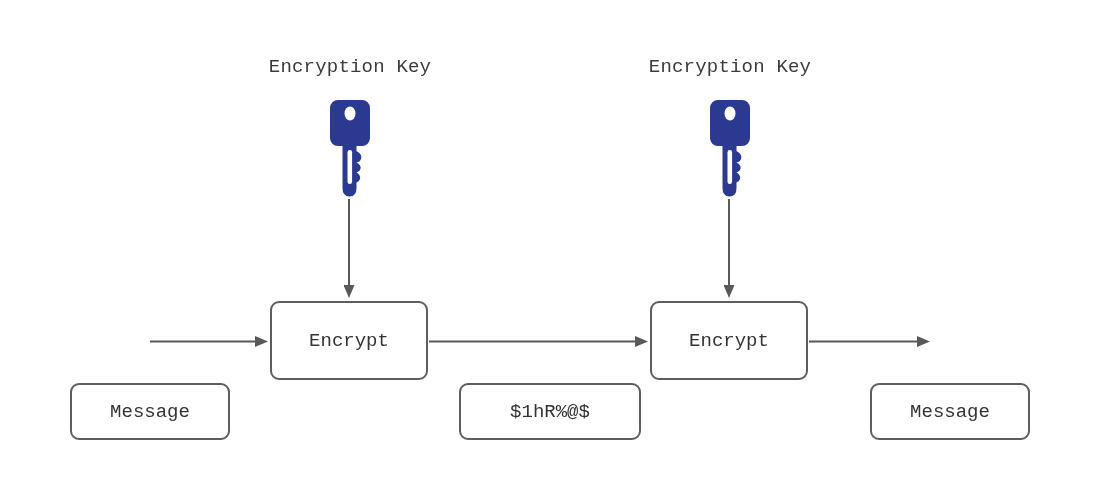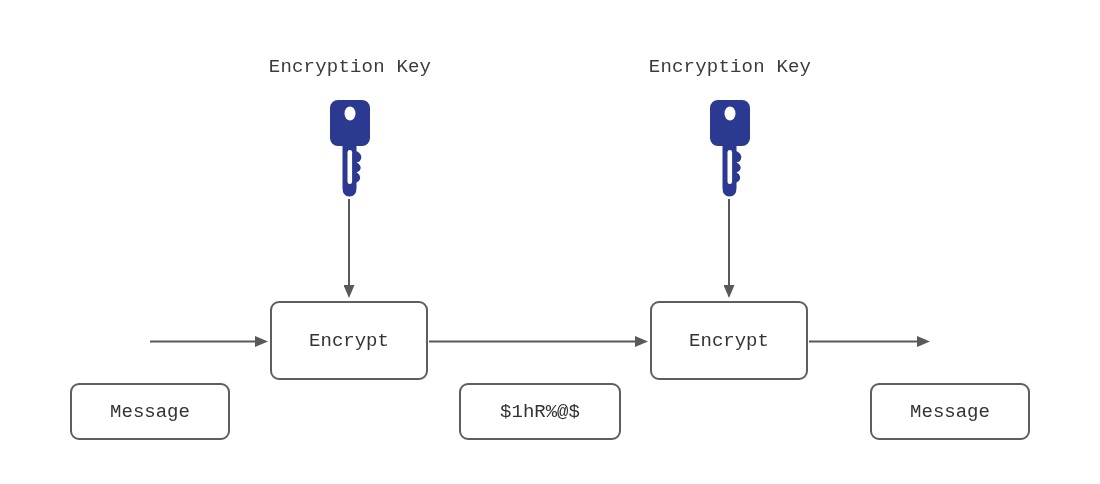--- a/index.html
+++ b/index.html
@@ -49,21 +49,21 @@
     border-radius: 9px;
     display: flex;
     align-items: center;
     justify-content: center;
     font-size: 19px;
     color: #333333;
   }
   .node.encrypt  { left: 270px; top: 301px; width: 158px; height: 79px; }
   .node.decrypt  { left: 650px; top: 301px; width: 158px; height: 79px; }
   .node.msg-in   { left: 70px;  top: 383px; width: 160px; height: 57px; }
-  .node.cipher   { left: 459px; top: 383px; width: 162px; height: 57px; }
+  .node.cipher   { left: 459px; top: 383px; width: 182px; height: 57px; }
   .node.msg-out  { left: 870px; top: 383px; width: 160px; height: 57px; }
 </style>
 </head>
 <body>
 
 <div class="canvas">
 
   <svg class="arrow-layer" viewBox="0 0 1100 484">
     <defs>
       <marker id="ah" markerWidth="13" markerHeight="11" refX="2" refY="5.5" orient="auto" markerUnits="userSpaceOnUse">

